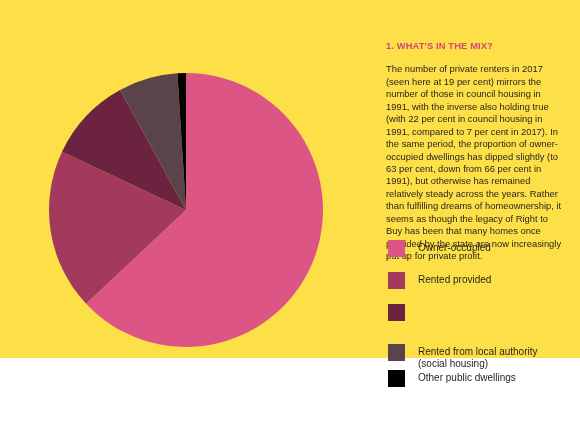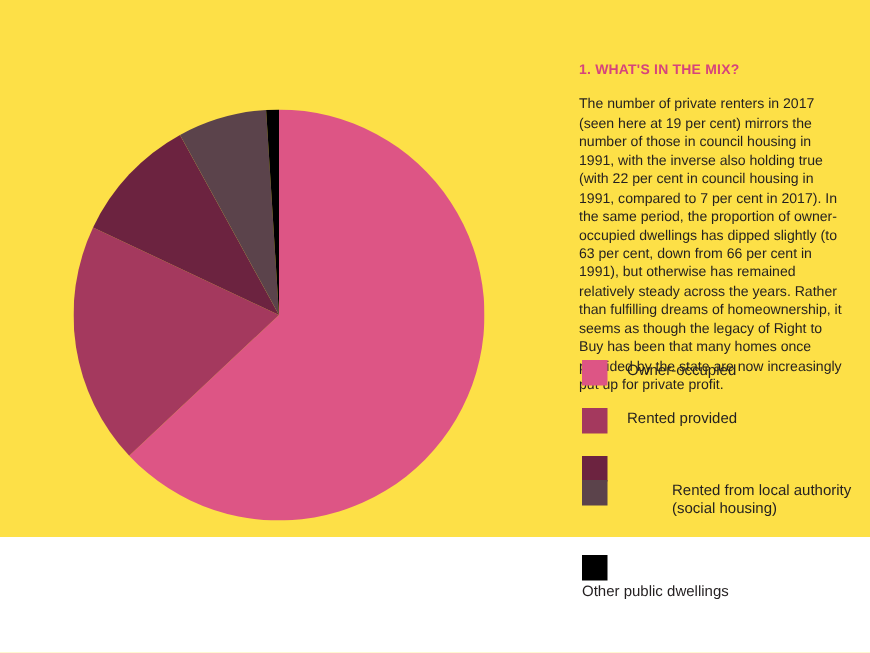--- a/index.html
+++ b/index.html
@@ -128,26 +128,26 @@
           <span class="legend-swatch" style="background: rgb(221, 85, 133);"></span>
           <span class="legend-label">Owner-occupied</span>
         </div>
         <div class="legend-row" style="position: absolute; top: 32px; left: 0px;">
           <span class="legend-swatch" style="background: rgb(164, 57, 94);"></span>
           <span class="legend-label">Rented provided</span>
         </div>
         <div class="legend-row" style="position: absolute; top: 64px; left: 0px;">
           <span class="legend-swatch" style="background: rgb(108, 35, 64);"></span>
         </div>
-        <div class="legend-row" style="position: absolute; top: 80px; left: 0px; gap: 30px;">
+        <div class="legend-row" style="position: absolute; top: 104px; left: 0px;">
           <span class="legend-swatch" style="background: rgb(91, 67, 75);"></span>
           <span class="legend-label">Rented from local authority
 (social housing)</span>
         </div>
-        <div class="legend-row" style="position: absolute; top: 130px; left: 0px; flex-direction: column;">
+        <div class="legend-row" style="position: absolute; top: 130px; left: 0px;">
           <span class="legend-swatch" style="background: rgb(0, 0, 0);"></span>
           <span class="legend-label">Other public dwellings</span>
         </div>
       </div>
 
   </div>
 
 </div>
 
 </body></html>

